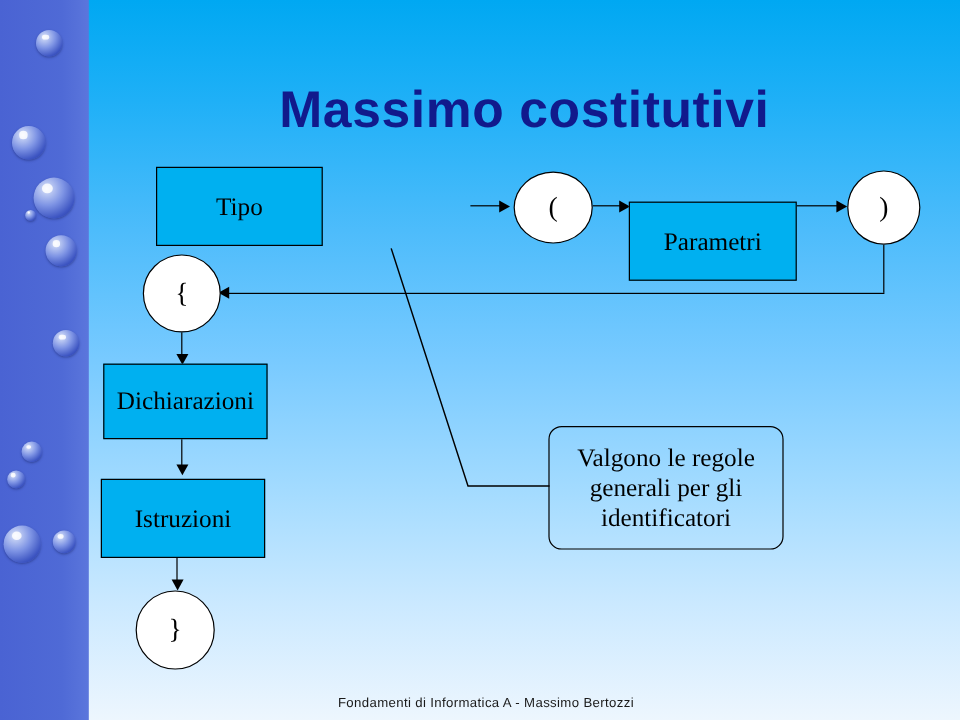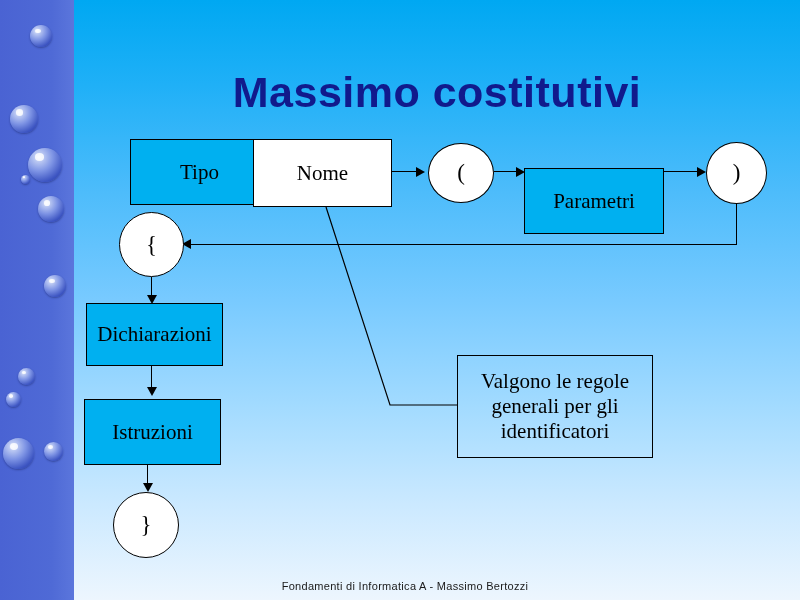--- a/index.html
+++ b/index.html
@@ -86,20 +86,21 @@
   .box-white { background: #ffffff; }
   .box-clear { background: transparent; }
   .circle {
     border-radius: 50%;
     background: #ffffff;
     font-size: 23px;
   }
   .note {
     font-size: 21px;
     padding: 2px 6px;
+    border-radius: 11px;
   }
 
   
   .hline, .vline {
     position: absolute;
     background: #000000;
   }
   .hline { height: 1px; }
   .vline { width: 1px; }
 
@@ -187,23 +188,20 @@
   <div class="arrow-d" style="left:143px; top:483px;"></div>
 
   <svg id="leader-svg" viewBox="0 0 800 600">
     <polyline points="326,207 390,405 458,405" fill="none" stroke="#000000" stroke-width="1.2"></polyline>
   </svg>
 
   <div class="node box-cyan" style="left:86px; top:139px; width:139px; height:66px;margin-left:44px;">
     <span>Tipo</span>
   </div>
 
-  <div class="node box-white" style="left:253px; top:139px; width:139px; height:68px;">
-    <span>Nome</span>
-  </div>
 
   <div class="node circle" style="left:428px; top:143px; width:66px; height:60px;">
     <span>(</span>
   </div>
 
   <div class="node box-cyan" style="left:524px; top:139px; width:140px; height:66px;margin-top:29px;">
     <span>Parametri</span>
   </div>
 
   <div class="node circle" style="left:706px; top:142px; width:61px; height:62px;">

